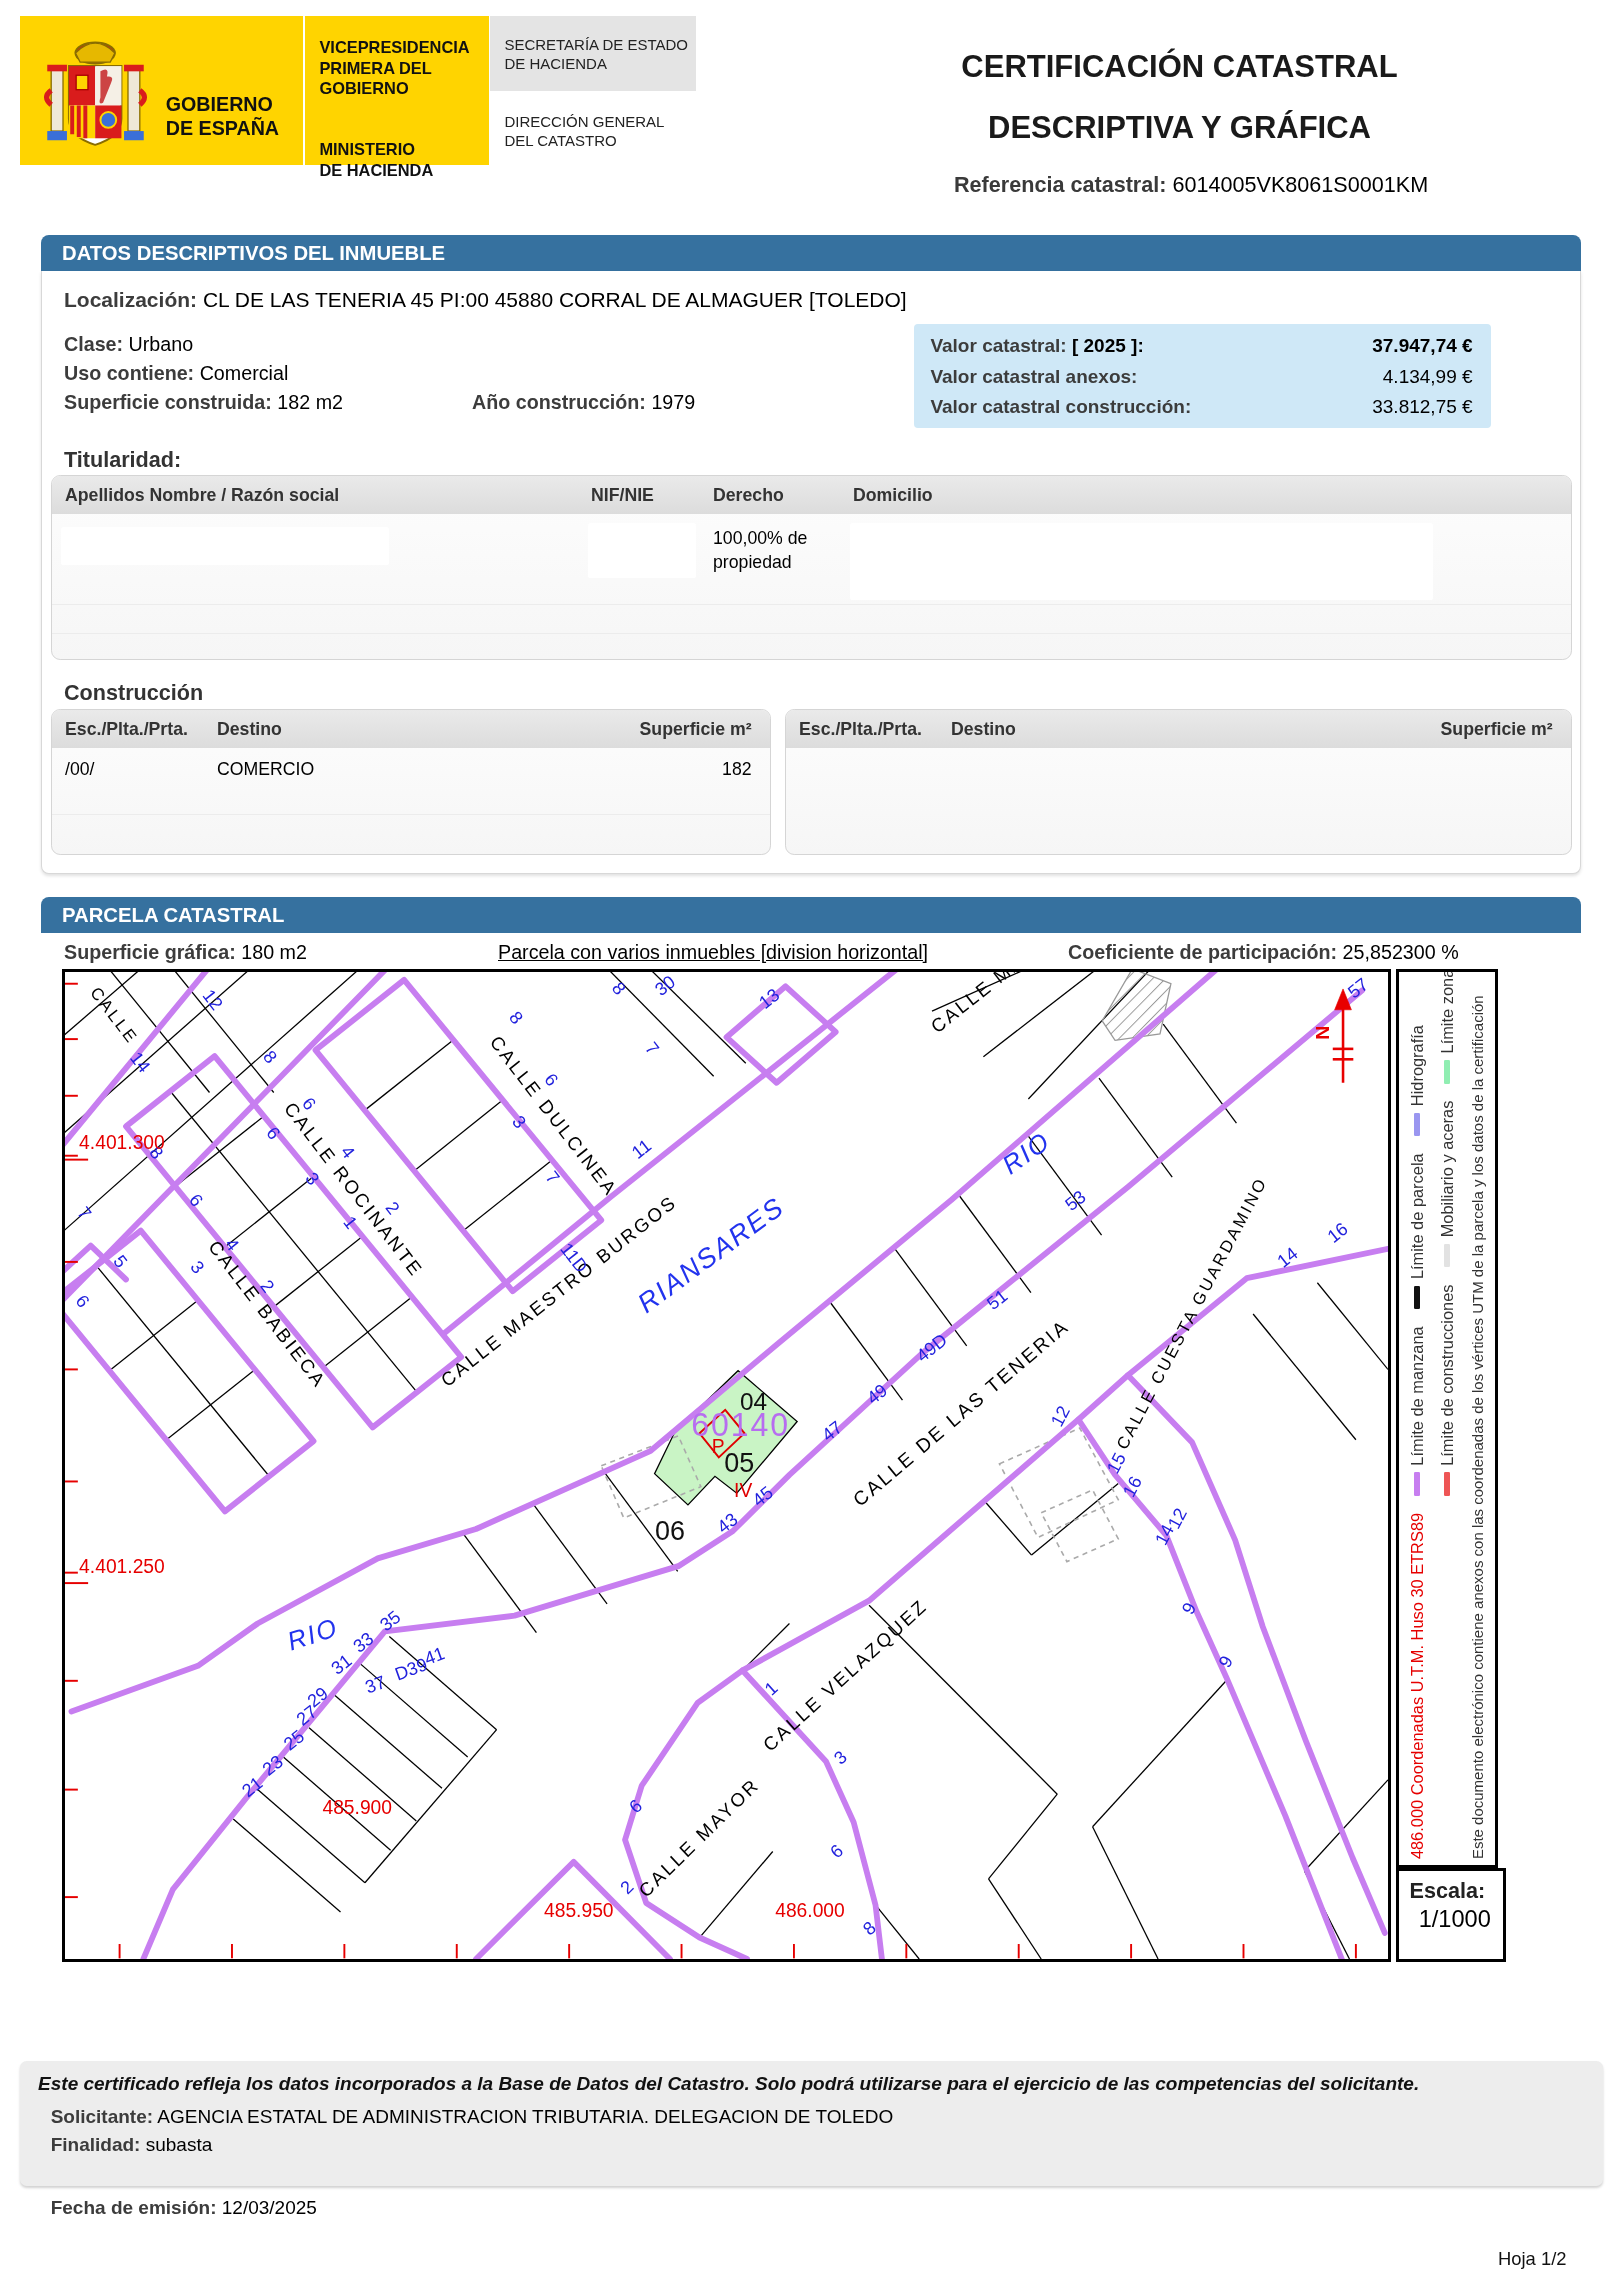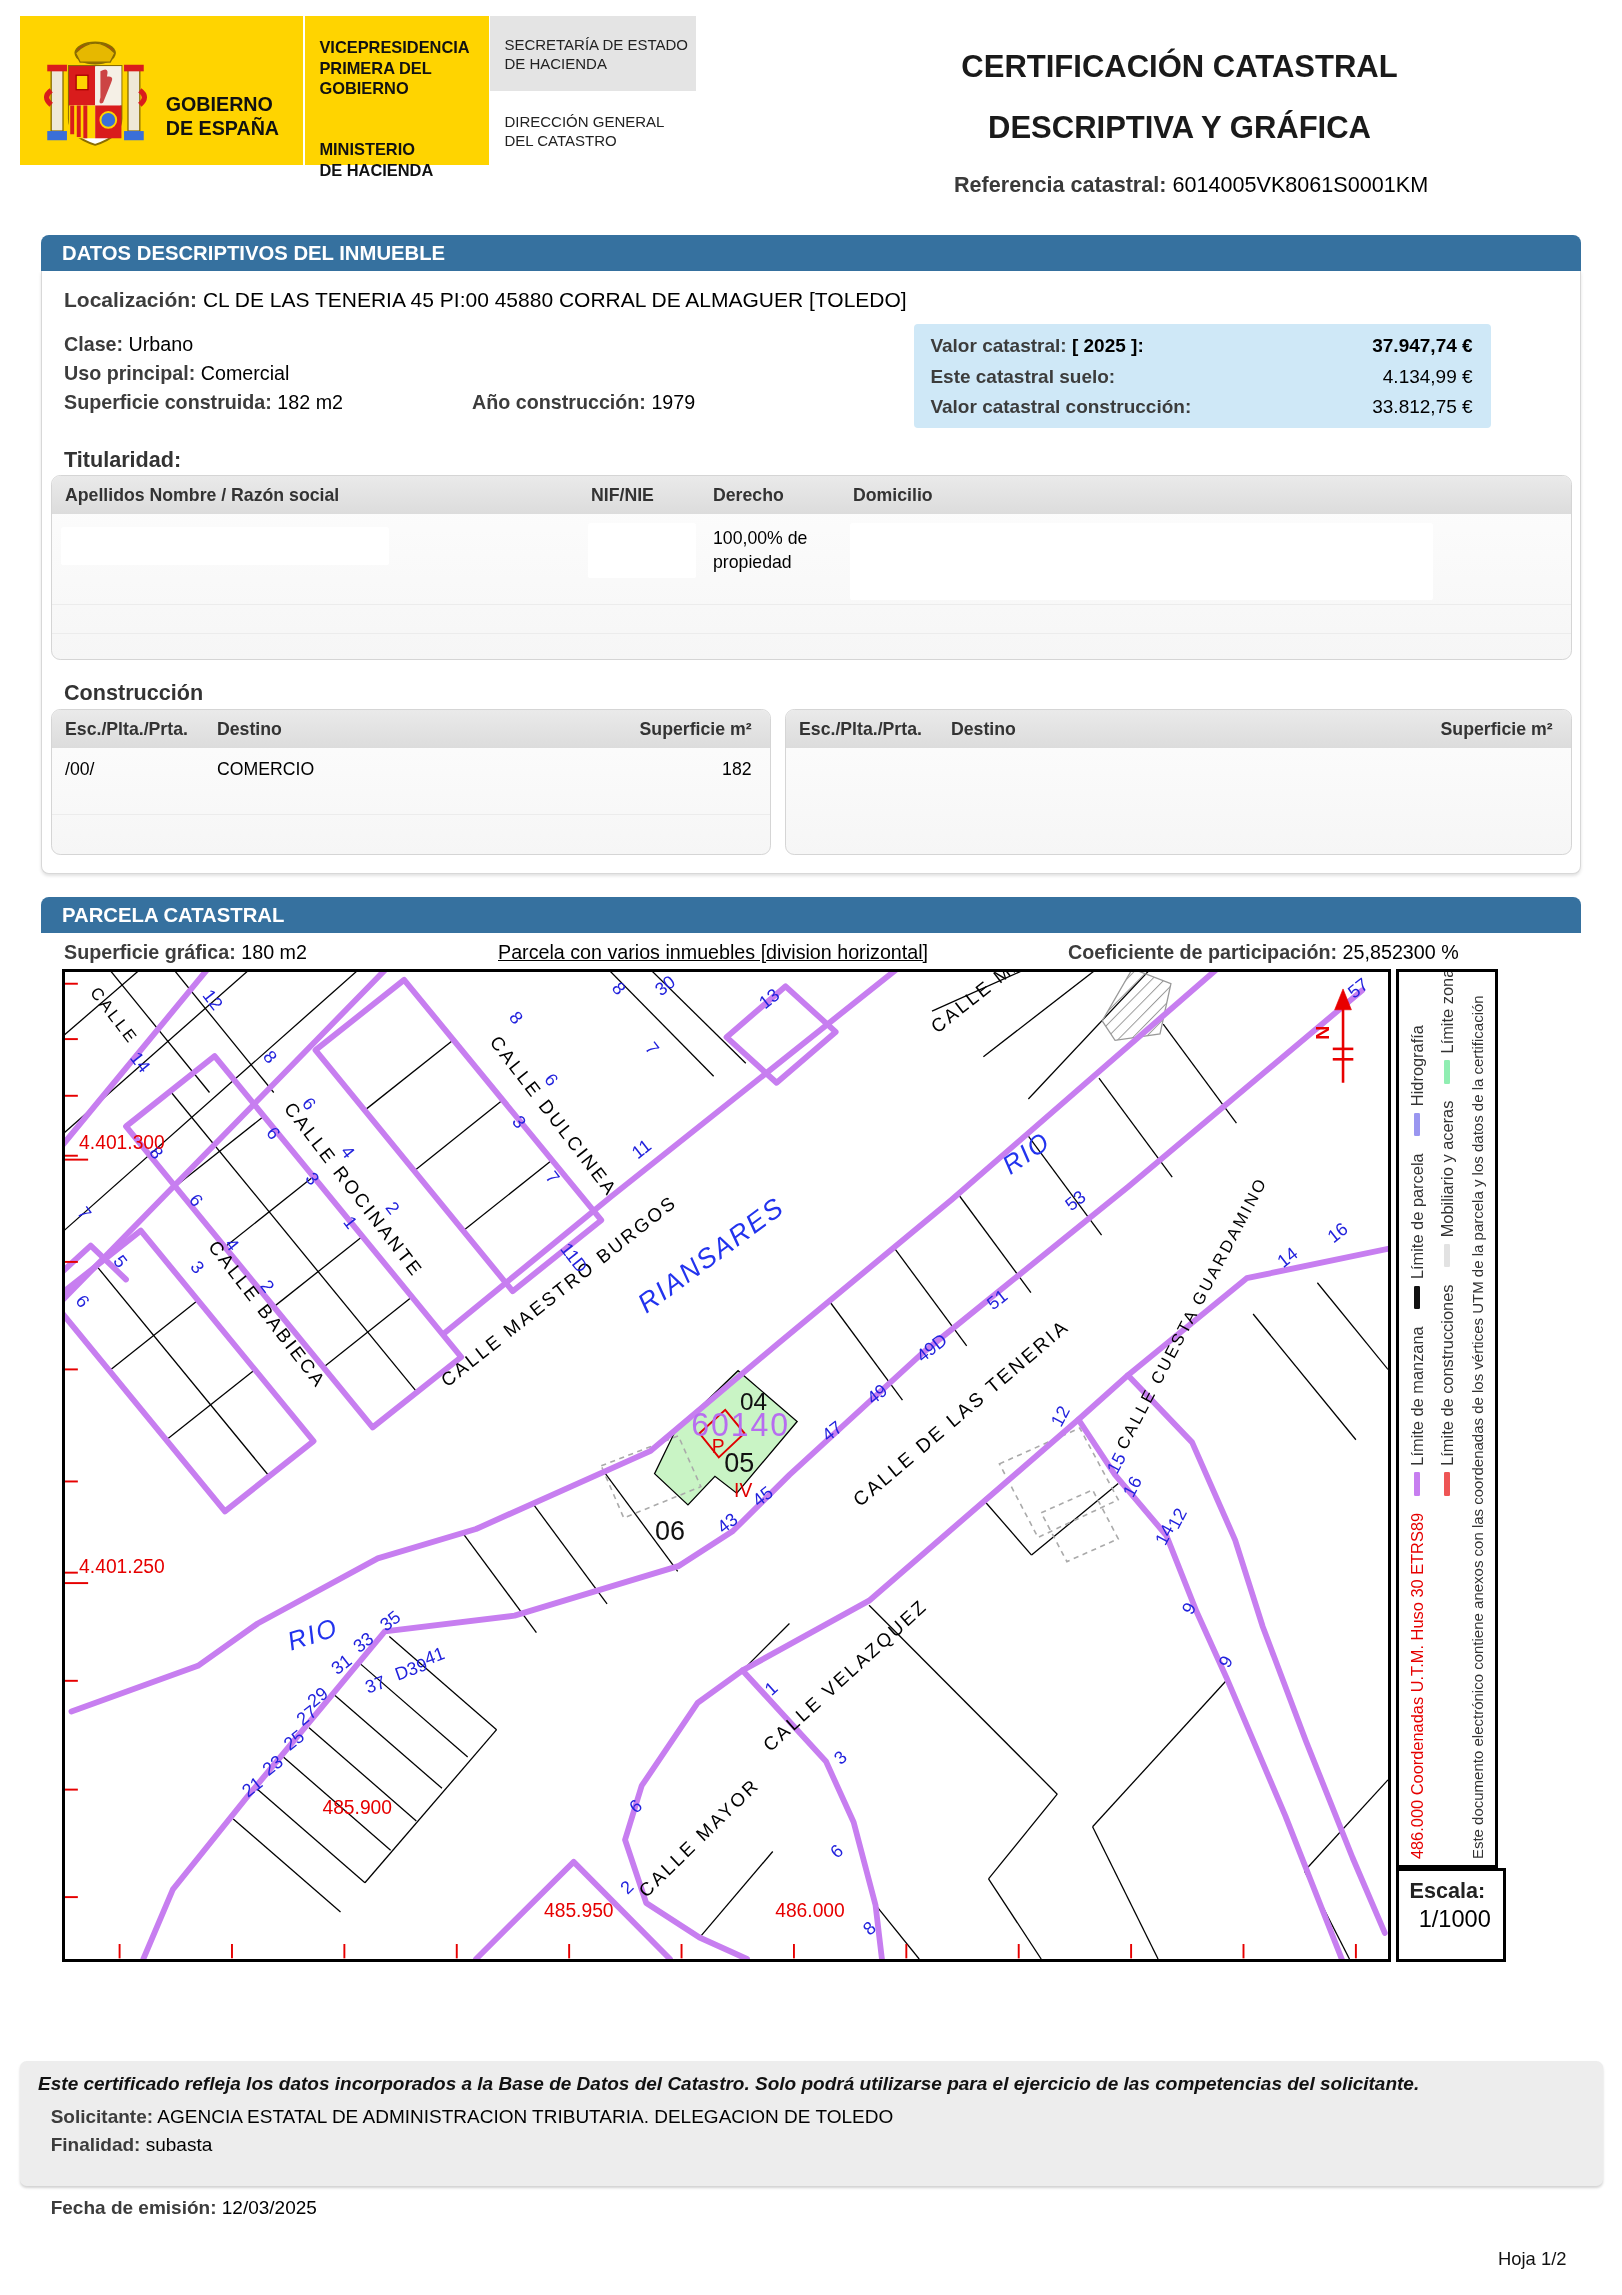--- a/index.html
+++ b/index.html
@@ -129,31 +129,31 @@
 </div>
 
 <div class="section-bar" style="top:235px;">DATOS DESCRIPTIVOS DEL INMUEBLE</div>
 <div class="panel" style="top:271px; height:603px;"></div>
 
 <div class="row30" style="left:64px; top:288px; font-size:21px;">
   <span class="lbl">Localización:</span>
   <span class="val" style="font-size:21px;">CL DE LAS TENERIA 45 PI:00 45880 CORRAL DE ALMAGUER [TOLEDO]</span>
 </div>
 <div class="row30" style="left:64px; top:333px;"><span class="lbl">Clase:</span> <span class="val">Urbano</span></div>
-<div class="row30" style="left:64px; top:362px;"><span class="lbl">Uso principal:</span> <span class="val">Comercial</span></div>
+<div class="row30" style="left:64px; top:362px;"><span class="lbl">Uso contiene:</span> <span class="val">Comercial</span></div>
 <div class="row30" style="left:64px; top:391px;"><span class="lbl">Superficie construida:</span> <span class="val">182 m2</span></div>
 <div class="row30" style="left:472px; top:391px;"><span class="lbl">Año construcción:</span> <span class="val">1979</span></div>
 
 <div class="valor-box" style="left:914px; top:324px; width:577px; height:104px;">
   <div class="valor-row" style="left:16.4px; top:10.5px; font-weight:bold; color:#3c3c3c;">
     <span>Valor catastral:</span>
     <span style="color:#000;">[ 2025 ]:</span>
   </div>
   <div class="valor-row valor-val" style="top:10.5px; font-weight:bold;">37.947,74 €</div>
-  <div class="valor-row" style="left:16.4px; top:42px; font-weight:bold; color:#3c3c3c;">Este catastral suelo:</div>
+  <div class="valor-row" style="left:16.4px; top:42px; font-weight:bold; color:#3c3c3c;">Valor catastral anexos:</div>
   <div class="valor-row valor-val" style="top:42px;">4.134,99 €</div>
   <div class="valor-row" style="left:16.4px; top:72px; font-weight:bold; color:#3c3c3c;">Valor catastral construcción:</div>
   <div class="valor-row valor-val" style="top:72px;">33.812,75 €</div>
 </div>
 
 <div class="row30" style="left:64px; top:447px; font-size:21.6px; font-weight:bold; color:#333;">Titularidad:</div>
 
 <div class="tbl" style="left:51px; top:475px; width:1521px; height:185px;">
   <div class="tbl-head">
     <span style="left:13px;">Apellidos Nombre / Razón social</span>

